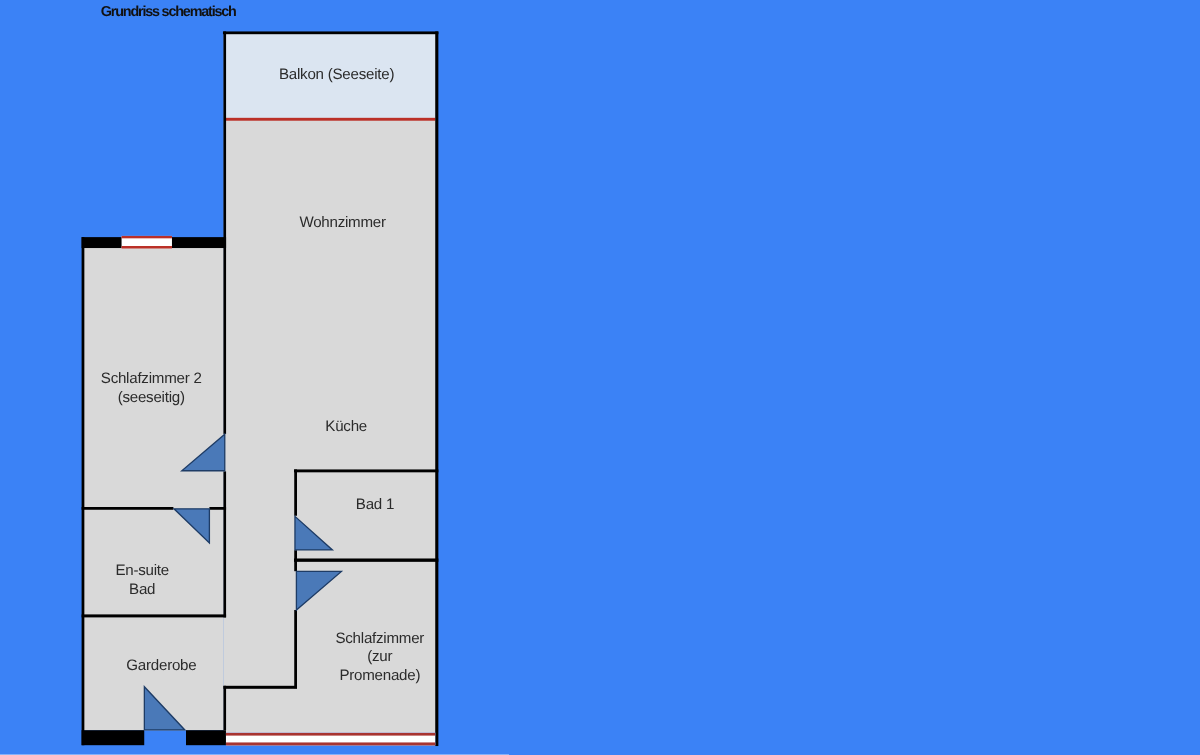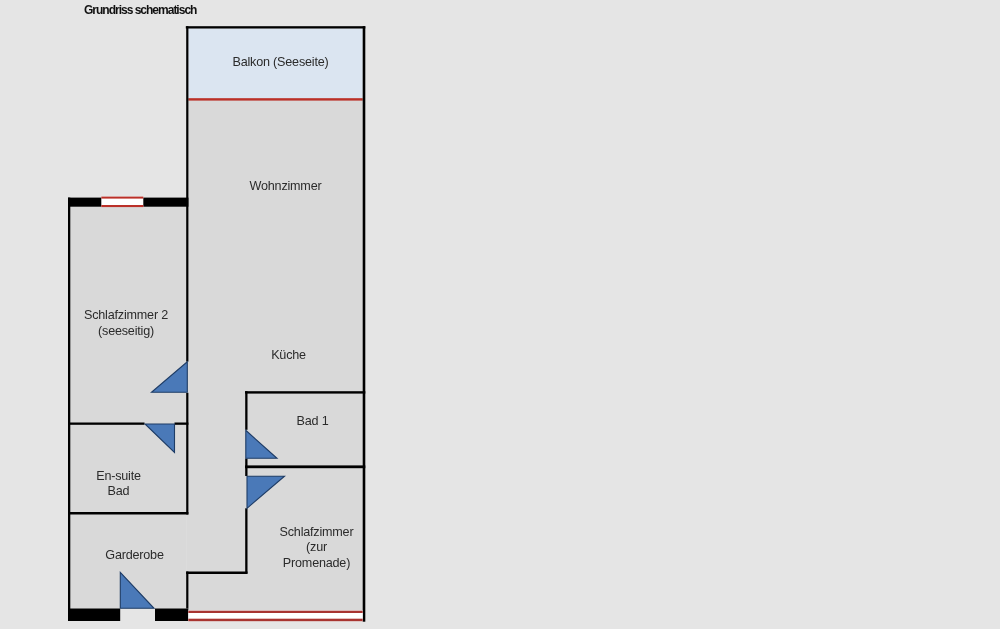--- a/index.html
+++ b/index.html
@@ -1,16 +1,16 @@
 <!DOCTYPE html>
 <html><head>
 <meta charset="utf-8">
 <style>
   html,body{margin:0;padding:0;background:#ffffff;}
-  #plan{position:relative;width:1000px;height:629px;background:#e5e5e5;
+  #plan{position:relative;width:1000px;height:629px;background:#3b82f6;
         font-family:"Liberation Sans", sans-serif;}
   svg{position:absolute;left:0;top:0;}
   text{font-family:"Liberation Sans", sans-serif;fill:#2b2b2b;font-size:12.6px;letter-spacing:-0.2px;}
 </style>
 </head>
 <body>
 <div id="plan">
 <svg width="1000" height="629" viewBox="0 0 1000 629">
 
   <text x="84" y="13.7" style="font-weight:bold;font-size:12px;letter-spacing:-1px;fill:#111;">Grundriss schematisch</text>

